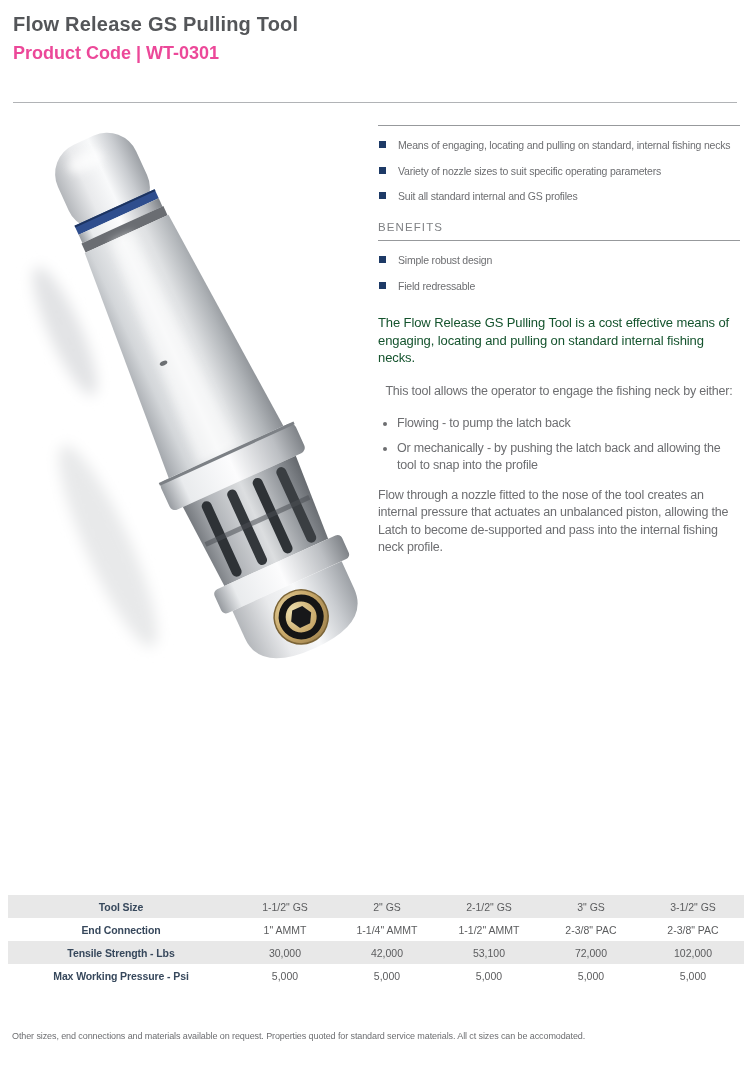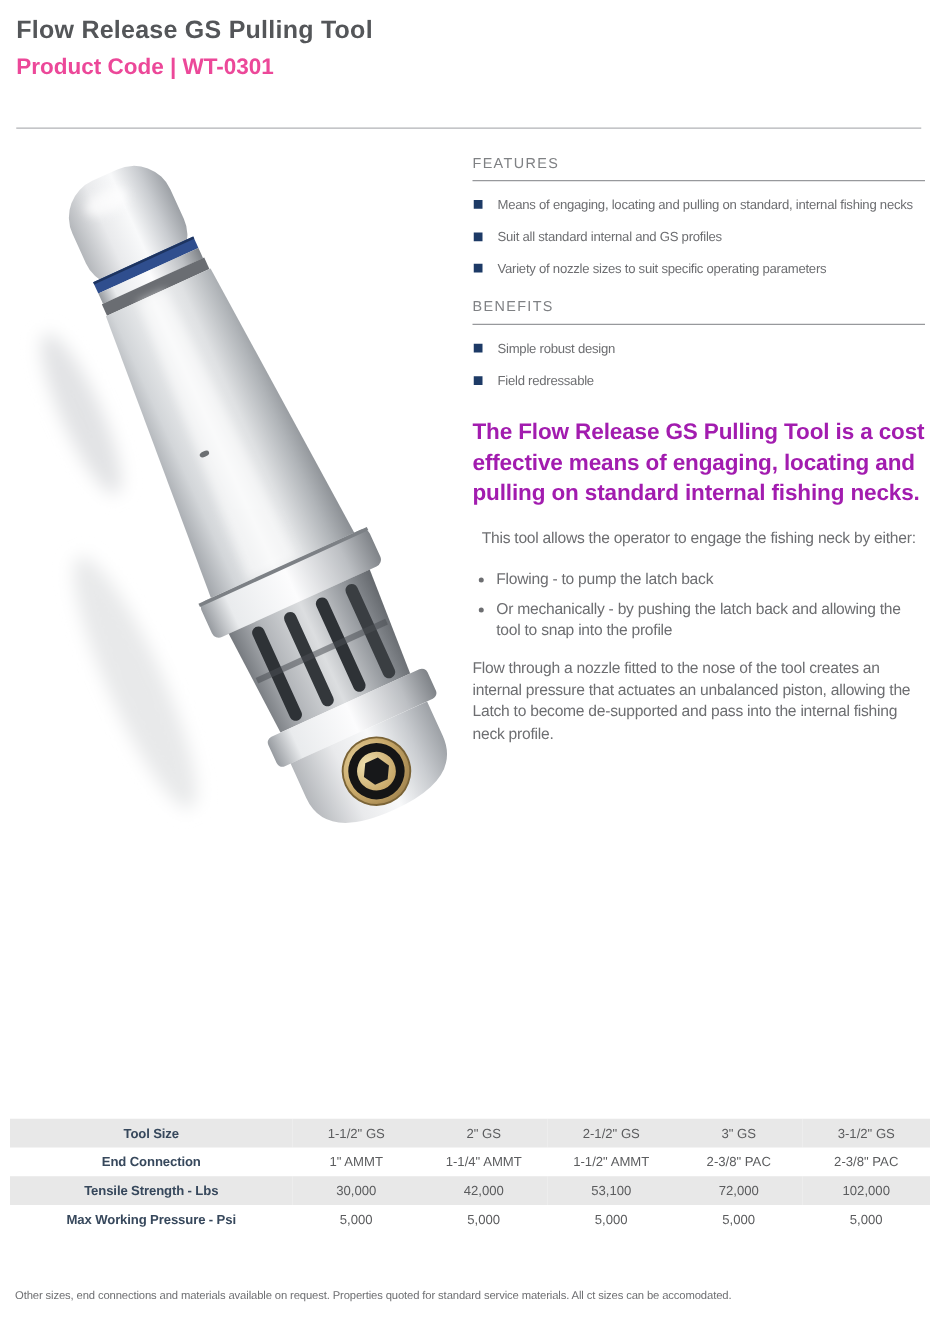--- a/index.html
+++ b/index.html
@@ -19,21 +19,21 @@
   .product-image { position:absolute; left:13px; top:116px; width:357px; height:612px; background:#ffffff; }
 
   .right-col { position:absolute; left:378px; top:125px; width:362px; }
   .section-heading { font-size:11.5px; font-weight:400; color:#7f8184; letter-spacing:1.1px; margin:0 0 7px 0; }
   .section-rule { border:none; border-top:1px solid #97999c; margin:0 0 13px 0; }
   .feature-list { list-style:none; margin:0 0 17px 0; padding:0; }
   .feature-item { position:relative; padding-left:20px; font-size:10.5px; letter-spacing:-.2px;
                   color:#6d6e71; margin-bottom:12px; line-height:1.3; }
   .square-bullet { position:absolute; left:1px; top:2px; width:7px; height:7px; background:#1d3a66; }
 
-  .lead { font-size:18px; font-weight:bold; color:#a21caf; line-height:1.35; margin:21px 0 0 0; letter-spacing:-.1px; }
+  .lead { font-size:13px; font-weight:normal; color:#14532d; line-height:1.35; margin:21px 0 0 0; letter-spacing:-.1px; }
   .intro { font-size:12.5px; color:#6d6e71; line-height:1.4; margin:16px 0 0 0; letter-spacing:-.2px;text-align:center; }
   .methods { margin:15px 0 0 0; padding-left:19px; }
   .methods li { font-size:12.5px; color:#6d6e71; line-height:1.35; margin-bottom:8px; letter-spacing:-.2px; }
   .closing { font-size:12.5px; color:#6d6e71; line-height:1.4; margin:13px 0 0 0; letter-spacing:-.2px; }
 
   .spec-table { position:absolute; left:8px; top:895px; width:736px; border-collapse:collapse;
                 font-size:10.5px; table-layout:fixed; }
   .spec-table tr:nth-child(odd) { background:#e8e8e8; }
   .spec-table td { height:23px; text-align:center; padding:0 4px; vertical-align:middle; }
   td.row-label { font-weight:bold; color:#37485c; width:218px; letter-spacing:-.1px; }
@@ -126,26 +126,25 @@
 
       <path d="M -60 222 L 60 222 L 60 252 Q 60 290 0 290 Q -60 290 -60 252 Z" fill="url(#gCap)"></path>
       <circle cx="0" cy="256" r="27" fill="url(#gGold)" stroke="#7a6336" stroke-width="1.5"></circle>
       <circle cx="0" cy="256" r="19" fill="none" stroke="#151515" stroke-width="7"></circle>
       <polygon points="11,256 5.5,265.5 -5.5,265.5 -11,256 -5.5,246.5 5.5,246.5" fill="#17181a"></polygon>
     </g>
   </svg>
 </div>
 
 <div class="right-col">
-  <div class="section-heading">FEATURES</div>
   <hr class="section-rule">
   <ul class="feature-list">
     <li class="feature-item"><span class="square-bullet"></span><span>Means of engaging, locating and pulling on standard, internal fishing necks</span></li>
+    <li class="feature-item"><span class="square-bullet"></span><span>Variety of nozzle sizes to suit specific operating parameters</span></li>
     <li class="feature-item"><span class="square-bullet"></span><span>Suit all standard internal and GS profiles</span></li>
-    <li class="feature-item"><span class="square-bullet"></span><span>Variety of nozzle sizes to suit specific operating parameters</span></li>
   </ul>
 
   <div class="section-heading">BENEFITS</div>
   <hr class="section-rule">
   <ul class="feature-list">
     <li class="feature-item"><span class="square-bullet"></span><span>Simple robust design</span></li>
     <li class="feature-item"><span class="square-bullet"></span><span>Field redressable</span></li>
   </ul>
 
   <p class="lead">The Flow Release GS Pulling Tool is a cost effective means of engaging, locating and pulling on standard internal fishing necks.</p>

